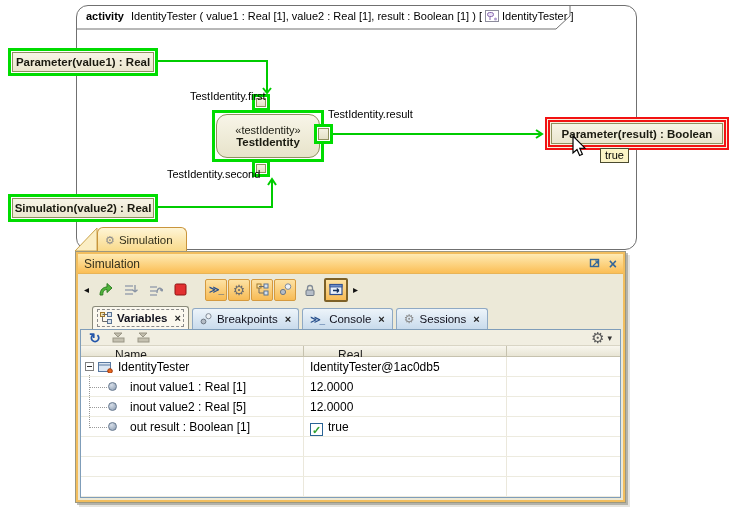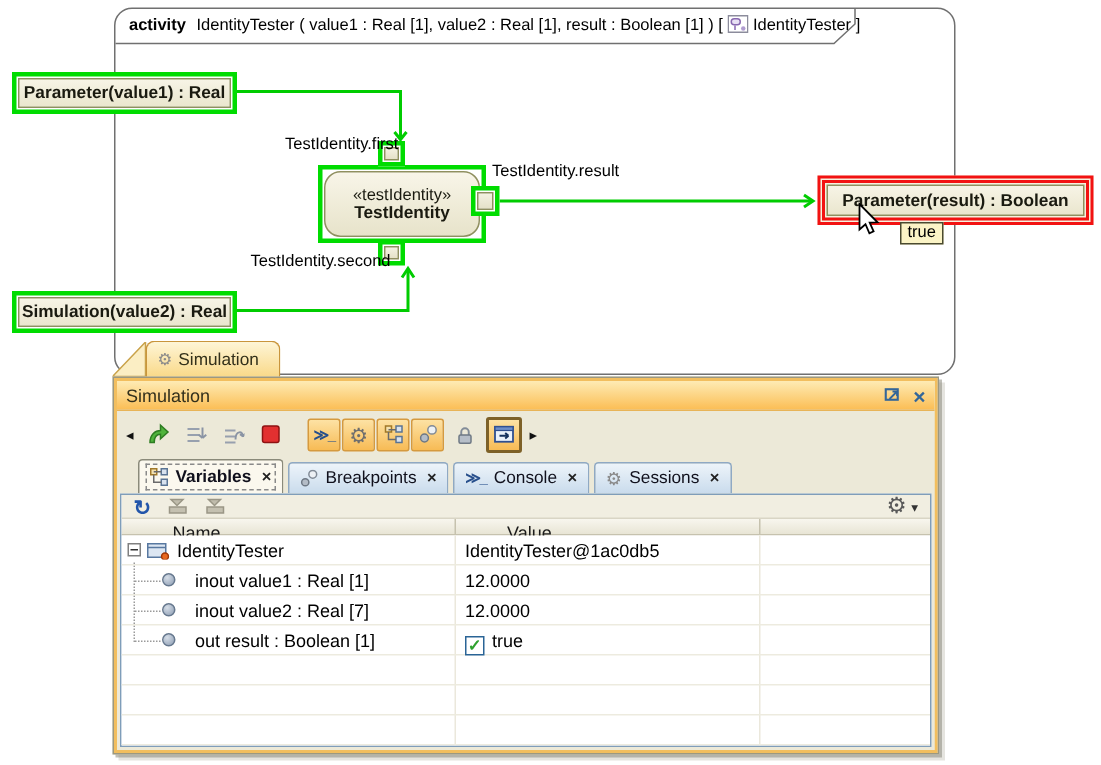--- a/index.html
+++ b/index.html
@@ -297,21 +297,21 @@
             </svg>
             <span class="spacer"></span>
             <span style="display:flex;align-items:center;">
               <span class="glyph-gear" style="font-size:15px;color:#5A5A5A;">⚙</span>
               <span class="caret">▾</span>
             </span>
           </div>
 
           <div id="grid-header">
             <span class="hcell" style="left:6px;">Name</span>
-            <span class="hcell" style="left:229px;">Value</span>
+            <span class="hcell" style="left:229px;">Real</span>
             <span class="vline hdr" style="left:222px;"></span>
             <span class="vline hdr" style="left:425px;"></span>
           </div>
 
           <div id="rows-area">
             <span class="vline bodyl" style="left:222px;"></span>
             <span class="vline bodyl" style="left:425px;"></span>
             <span class="dot-v"></span>
             <span class="dot-h" style="top:30px;"></span>
             <span class="dot-h" style="top:50px;"></span>
@@ -331,21 +331,21 @@
             </div>
 
             <div class="trow">
               <span class="var-circle"></span>
               <span class="cell-name" style="left:49px;">inout value1 : Real [1]</span>
               <span class="cell-val">12.0000</span>
             </div>
 
             <div class="trow">
               <span class="var-circle"></span>
-              <span class="cell-name" style="left:49px;">inout value2 : Real [7]</span>
+              <span class="cell-name" style="left:49px;">inout value2 : Real [5]</span>
               <span class="cell-val">12.0000</span>
             </div>
 
             <div class="trow">
               <span class="var-circle"></span>
               <span class="cell-name" style="left:49px;">out result : Boolean [1]</span>
               <span class="cell-val"><span class="checkbox">✓</span><span>true</span></span>
             </div>
 
             <div class="trow"></div>

